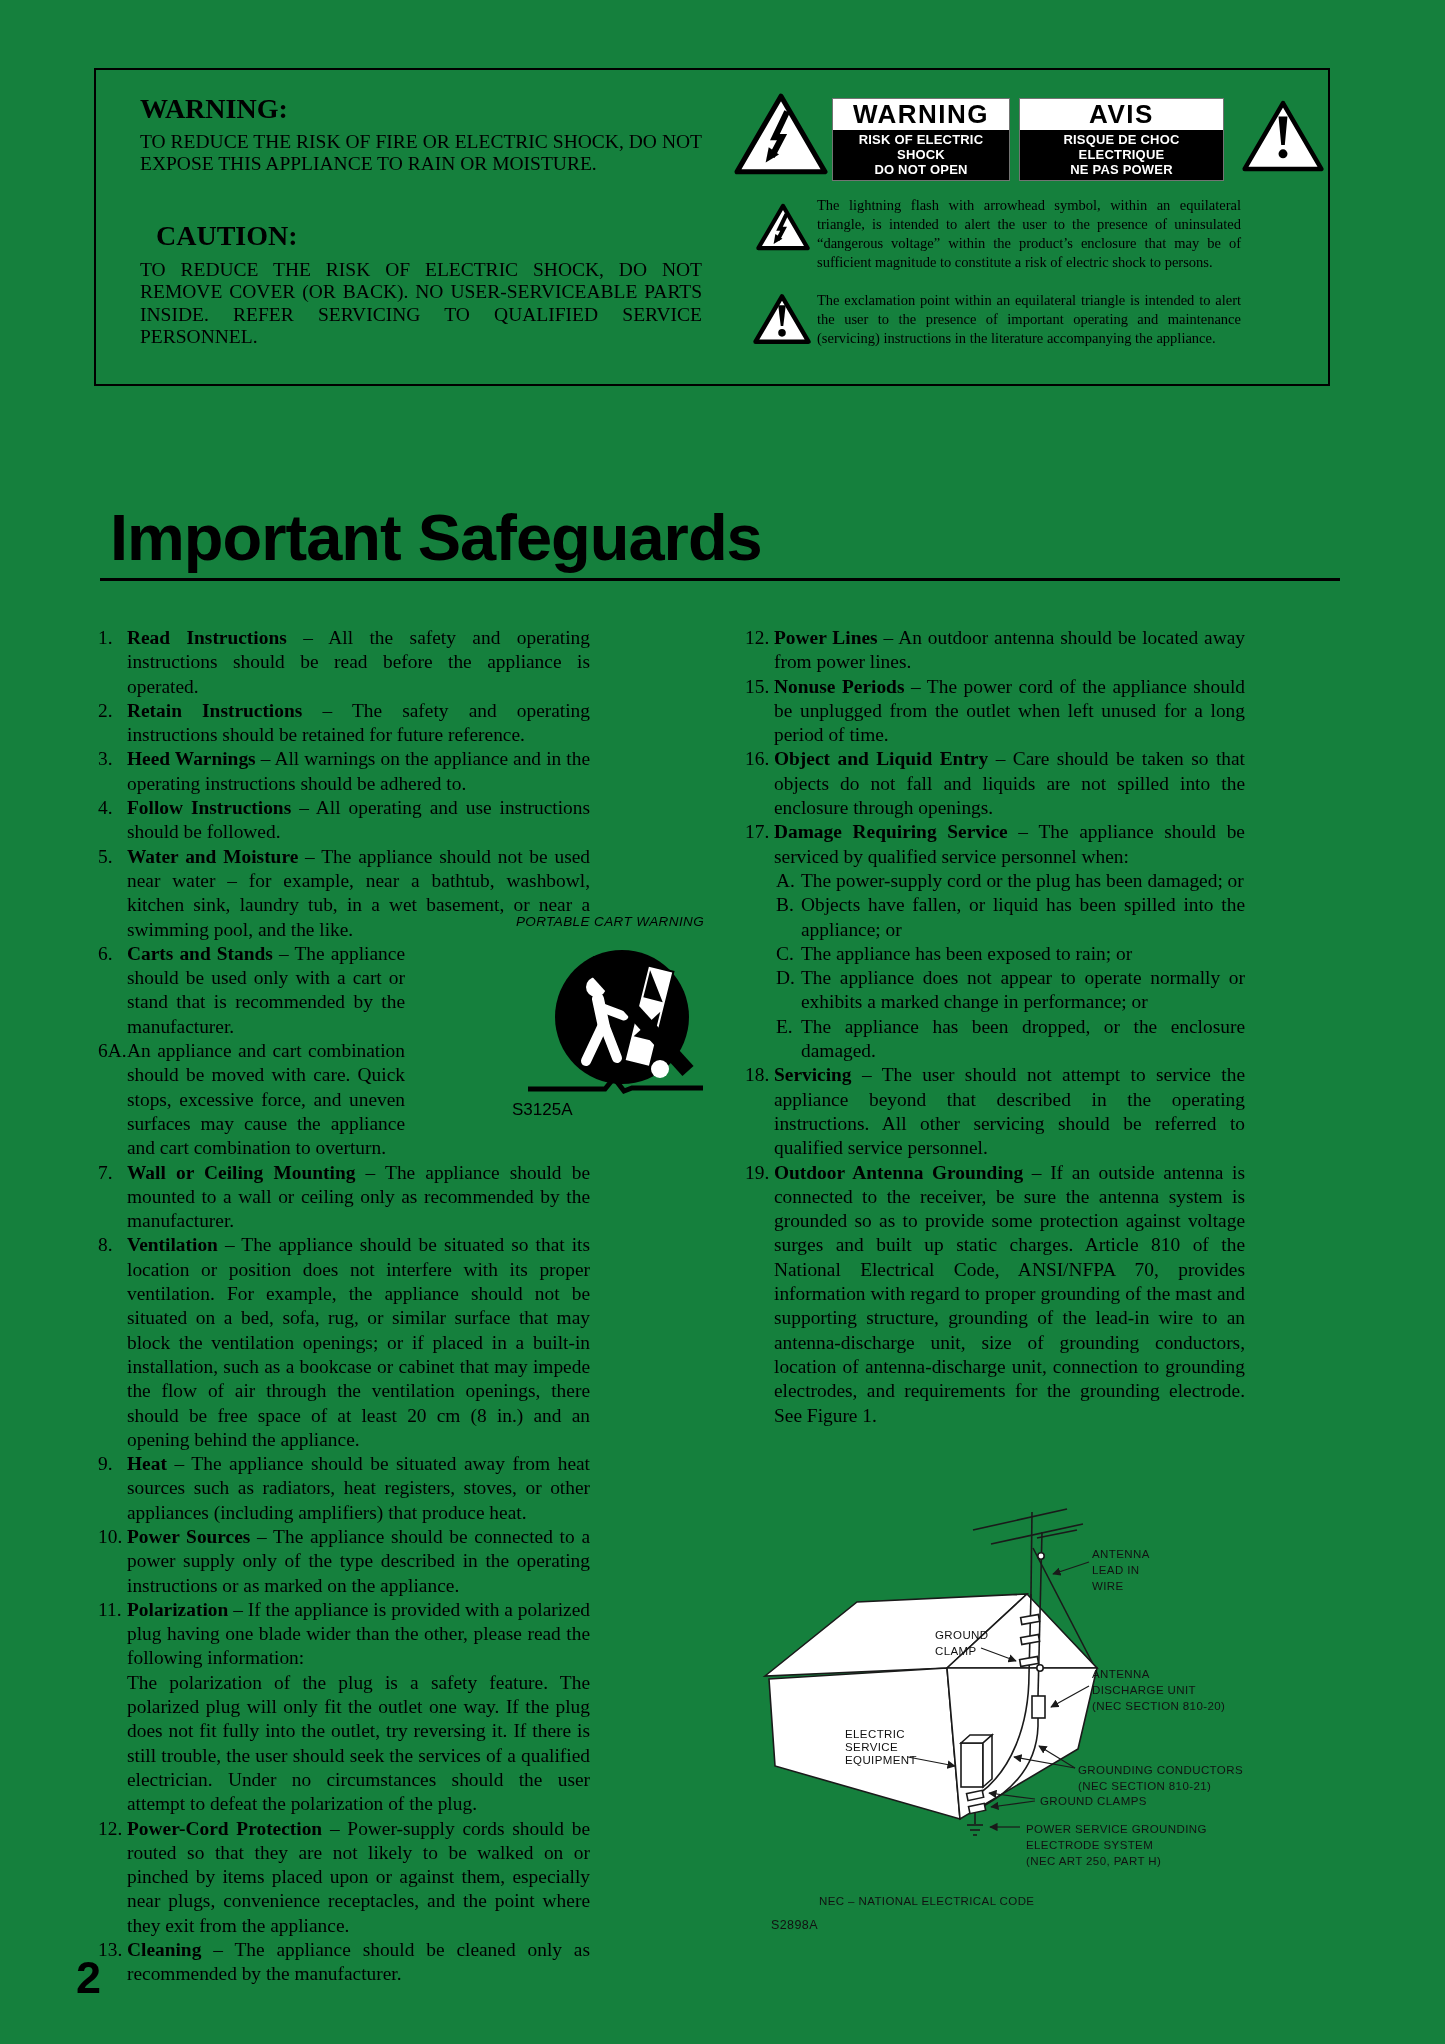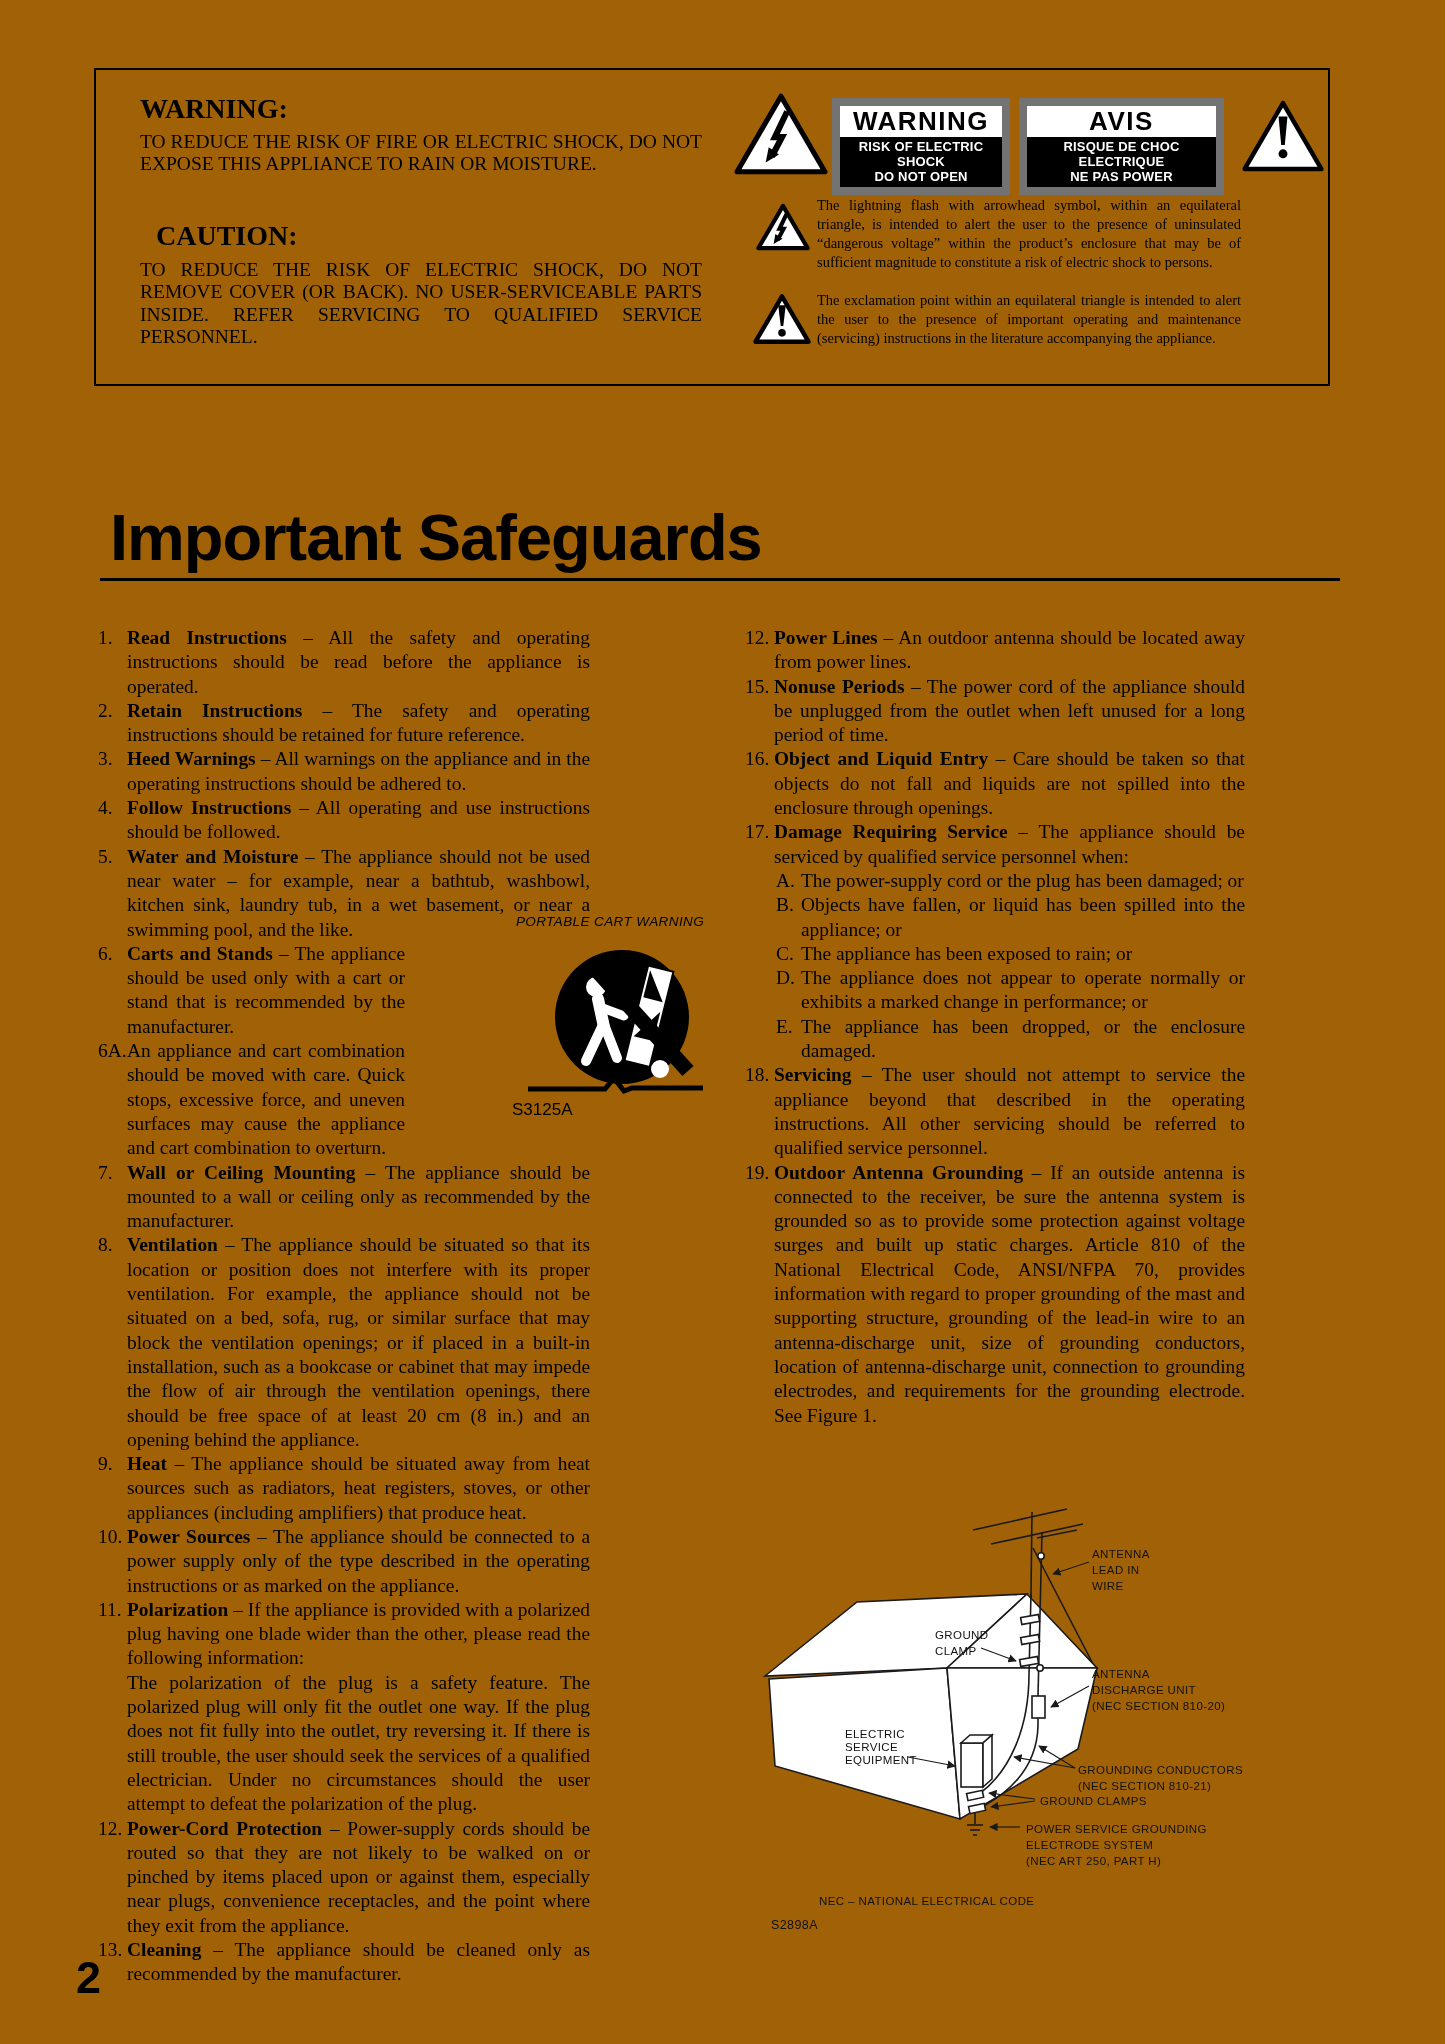--- a/index.html
+++ b/index.html
@@ -1,27 +1,27 @@
 <!DOCTYPE html>
 <html><head>
 <meta charset="utf-8">
 <style>
   html,body { margin:0; padding:0; background:#e8e8e8; }
-  .page { position:relative; width:1445px; height:2044px; background:#a16207;
+  .page { position:relative; width:1445px; height:2044px; background:#15803d;
           font-family:"Liberation Serif", serif; color:#000; margin:0 auto; overflow:hidden; }
   .abs { position:absolute; }
 
   
   .warnbox { position:absolute; left:94px; top:68px; width:1236px; height:318px;
              border:2px solid #000; box-sizing:border-box; }
   .wb-h { position:absolute; font-weight:bold; font-size:28px; line-height:30px; }
   .wb-p { position:absolute; font-size:19.5px; line-height:22.4px; text-align:justify; }
   .wb-note { position:absolute; font-size:14.5px; line-height:19px; text-align:justify; }
 
-  .badge { position:absolute; border:8px solid #737373; background:#000; box-sizing:border-box;
+  .badge { position:absolute; border:1px solid #737373; background:#000; box-sizing:border-box;
            font-family:"Liberation Sans", sans-serif; font-weight:bold; }
   .badge .bt { background:#fff; color:#000; text-align:center; font-size:26px; line-height:31px; letter-spacing:1.5px; }
   .badge .bs { background:#000; color:#fff; text-align:center; font-size:13px; line-height:15px; padding:2px 0 3px; letter-spacing:0.2px; }
 
   
   .title { position:absolute; left:110px; top:500px; font-family:"Liberation Sans", sans-serif;
            font-weight:bold; font-size:65px; letter-spacing:-1px; white-space:nowrap; }
   .rule  { position:absolute; left:100px; top:578px; width:1240px; height:3px; background:#000; }
 
   

